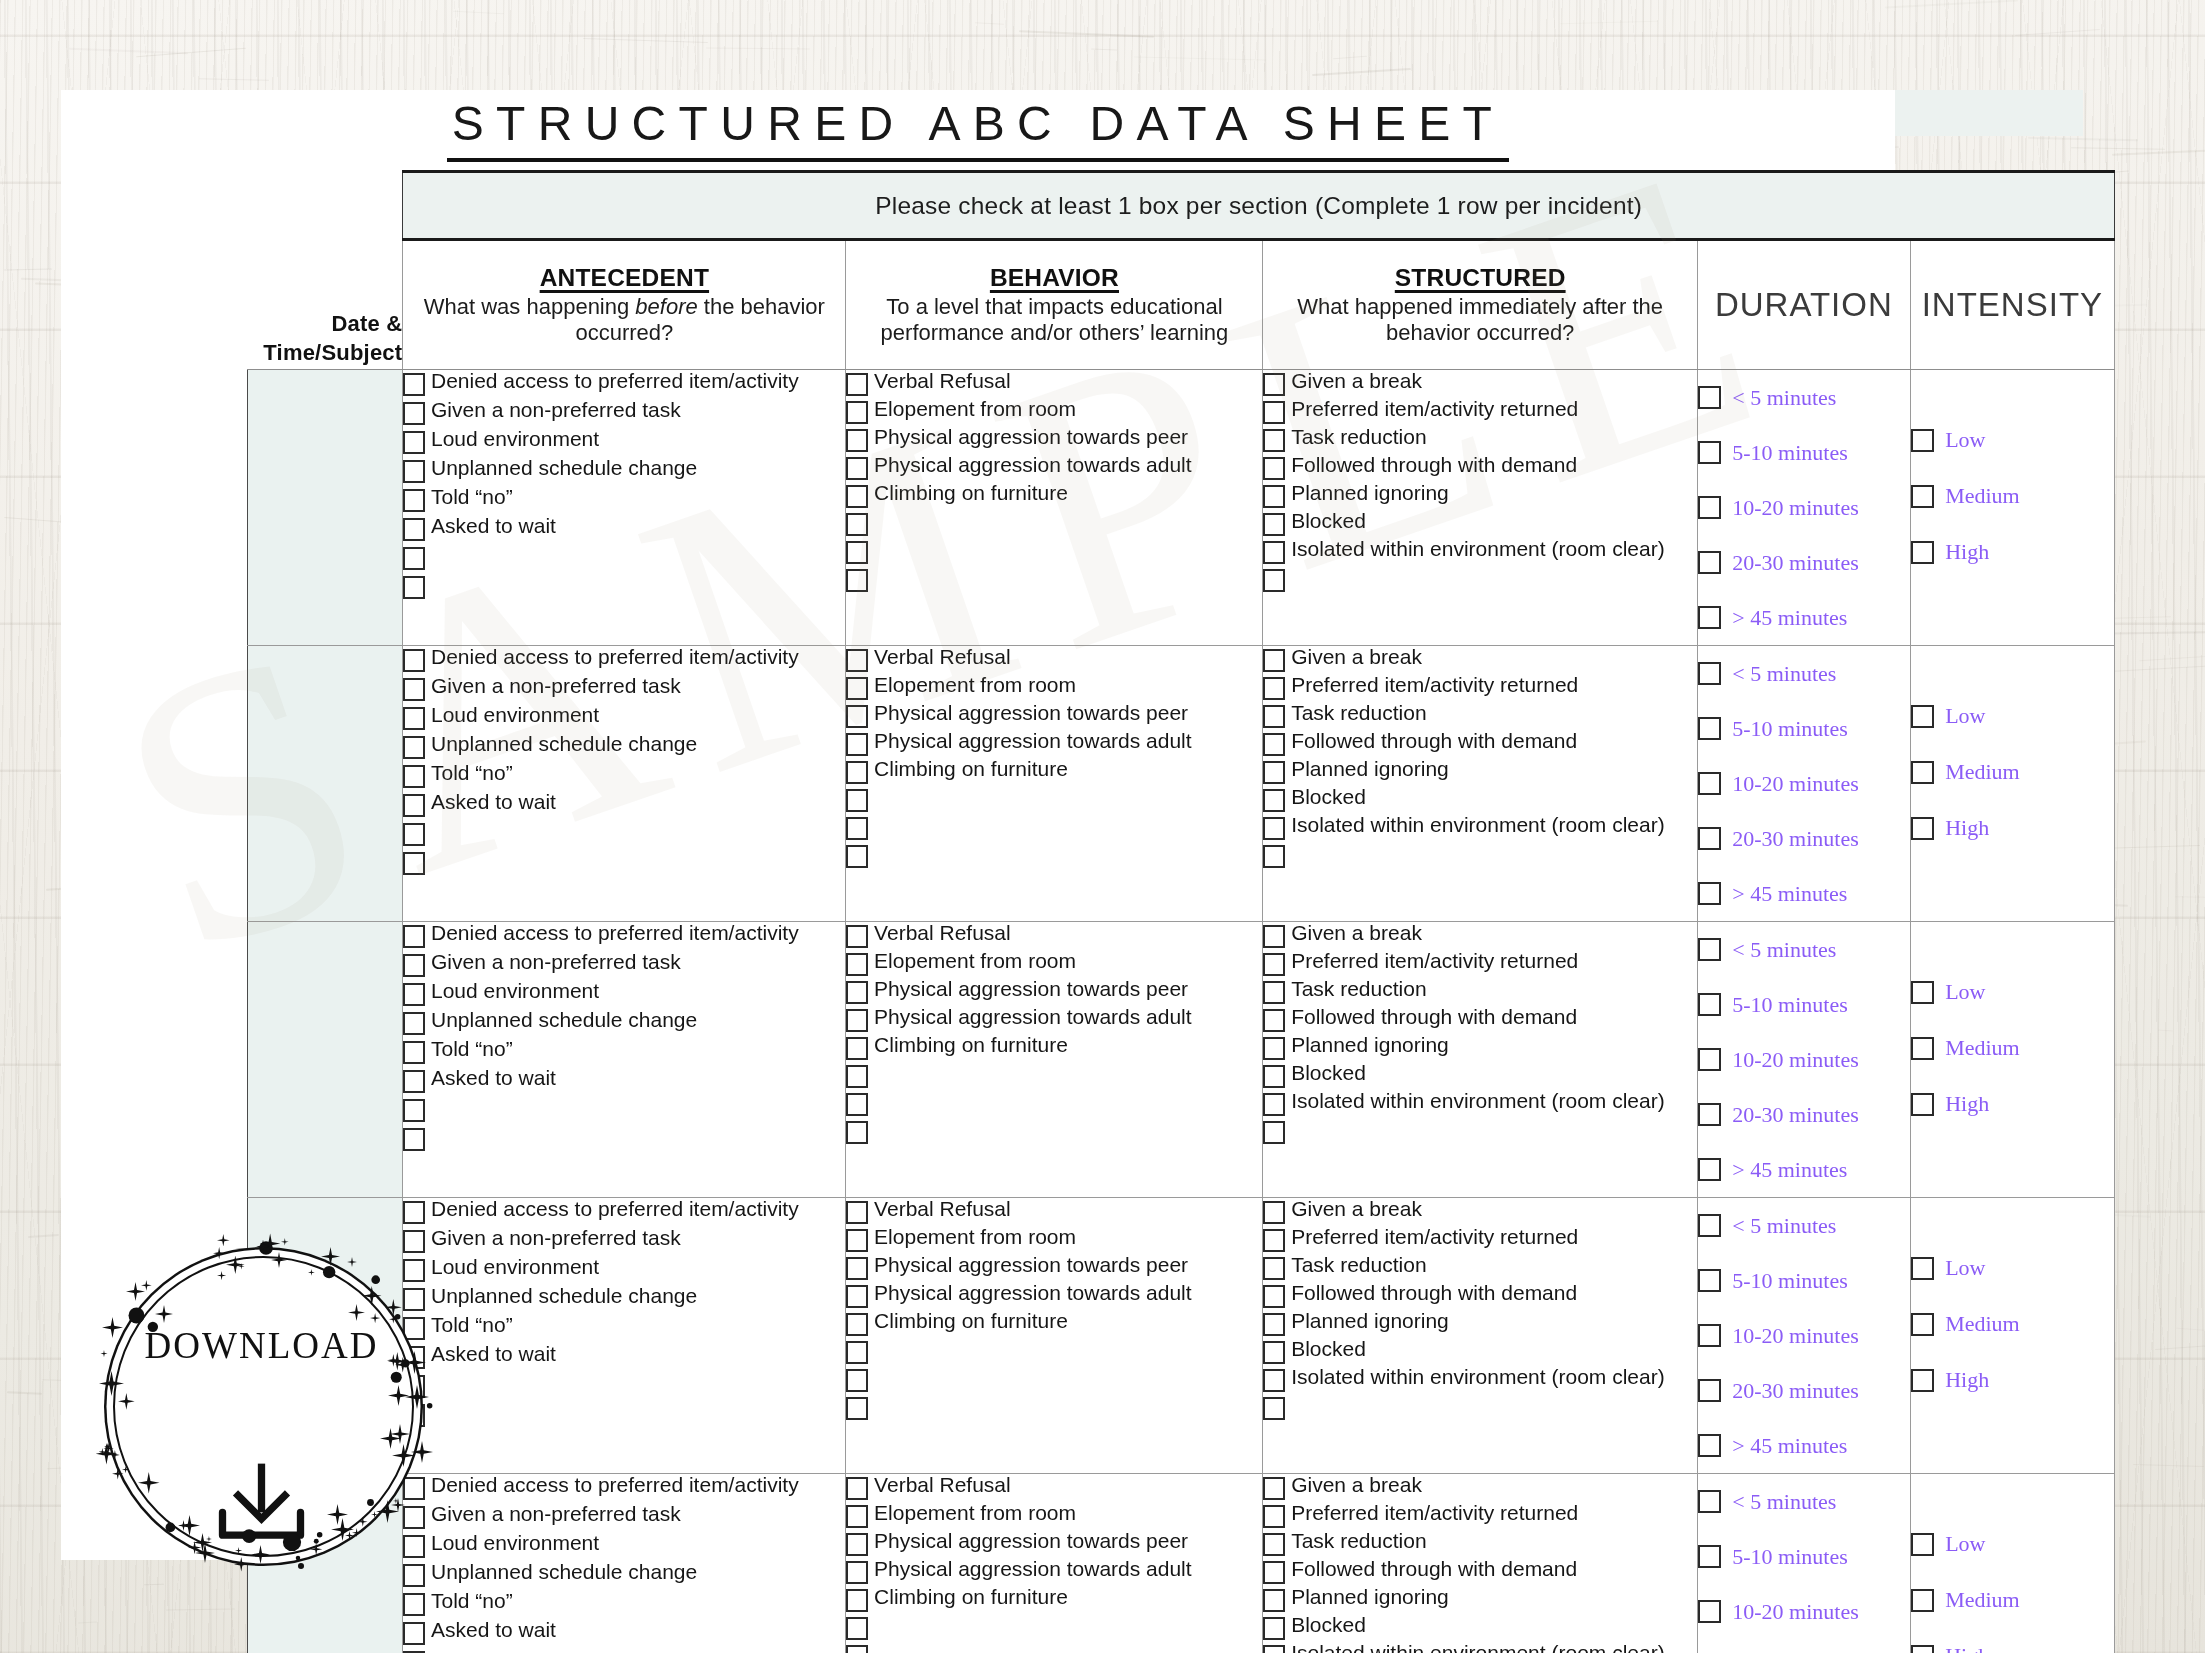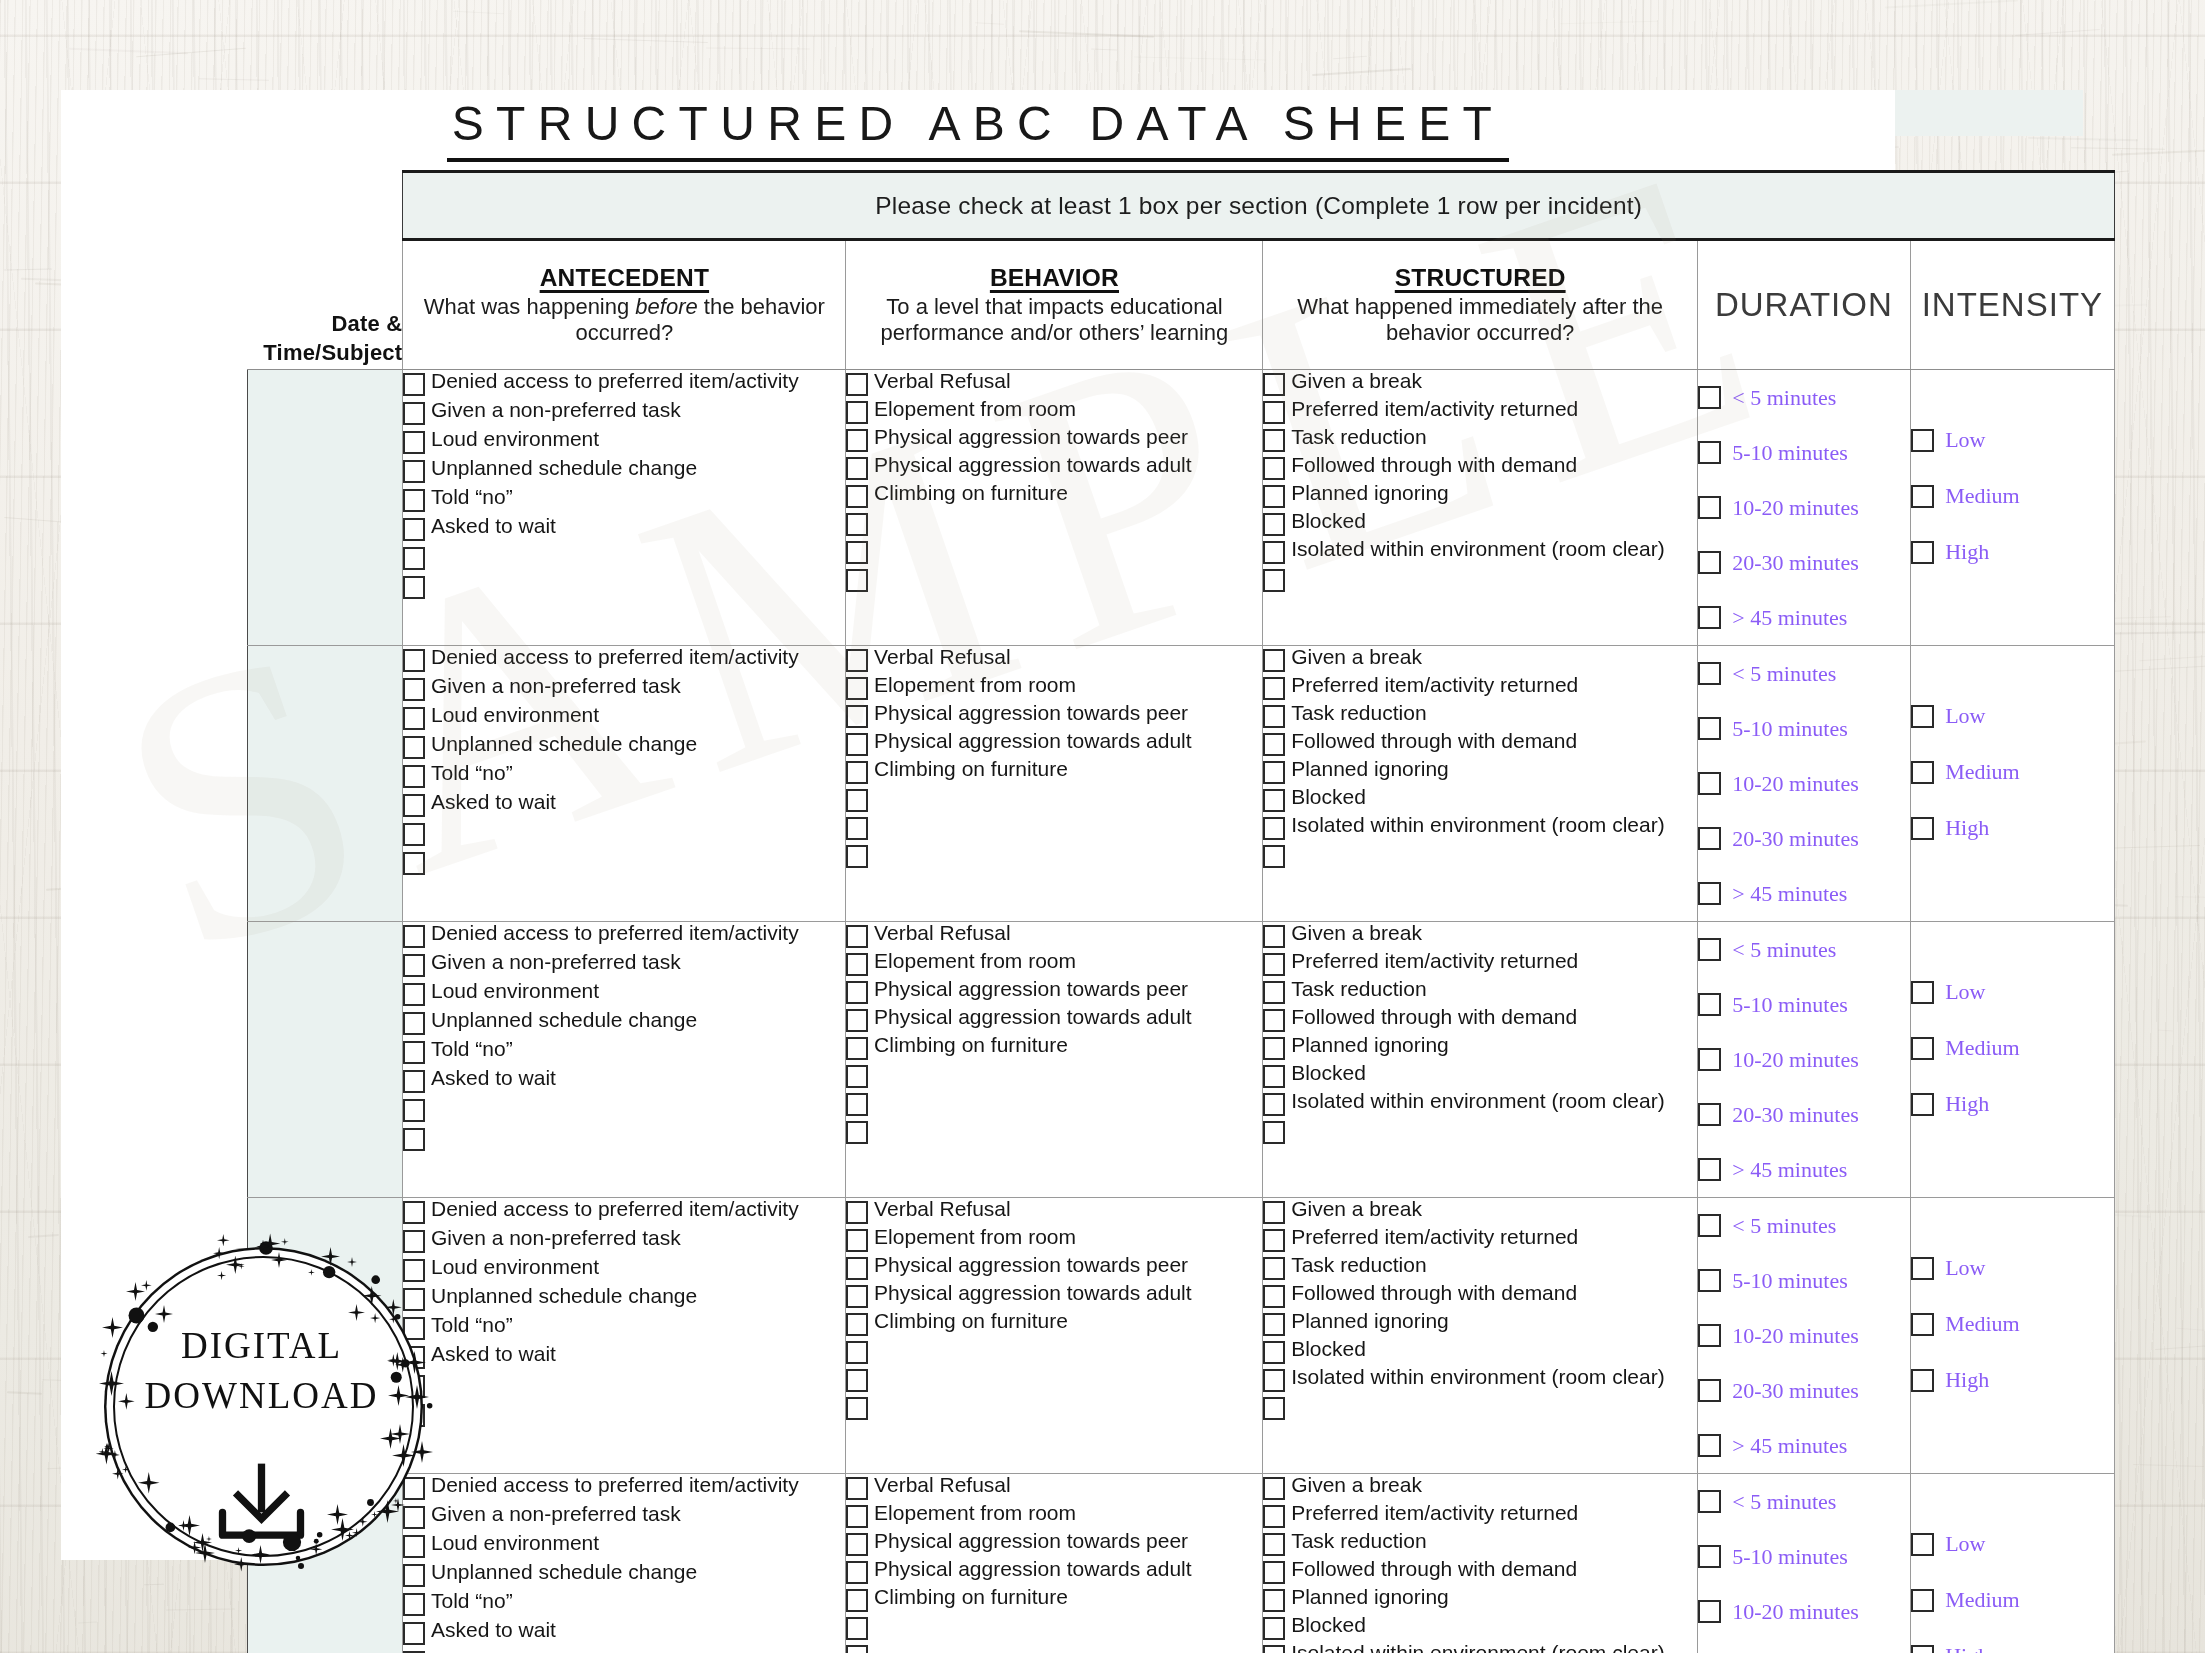--- a/index.html
+++ b/index.html
@@ -1268,21 +1268,20 @@
     </tbody>
 </table>
 
 <div id="sample">
   <span>SAMPLE</span>
 </div>
 
 <div id="badge">
   <div class="disc"></div>
   <div class="txt">
-    <div>DIGITAL</div>
     <div>DOWNLOAD</div>
   </div>
   <svg class="arrow" viewBox="0 0 124 96">
     <path d="M62 2 L62 62" stroke="#111" stroke-width="9" fill="none" stroke-linecap="butt"></path>
     <path d="M30 38 L62 70 L94 38" stroke="#111" stroke-width="9" fill="none" stroke-linecap="butt" stroke-linejoin="miter"></path>
     <path d="M14 62 L14 90 L110 90 L110 62" stroke="#111" stroke-width="9" fill="none" stroke-linejoin="round" stroke-linecap="round"></path>
   </svg>
 <div class="star" style="left: 28px; top: 225px; width: 9.8px; height: 9.8px; background: rgb(17, 17, 17); clip-path: polygon(50% 0%, 58% 42%, 100% 50%, 58% 58%, 50% 100%, 42% 58%, 0% 50%, 42% 42%);"></div>
     <div class="star" style="left: 245px; top: 279px; width: 21px; height: 21px; background: rgb(17, 17, 17); clip-path: polygon(50% 0%, 58% 42%, 100% 50%, 58% 58%, 50% 100%, 42% 58%, 0% 50%, 42% 42%);"></div>
     <div class="star" style="left: 288px; top: 49px; width: 11.4px; height: 11.4px; background: rgb(17, 17, 17); clip-path: circle(38% at 50% 50%);"></div>

